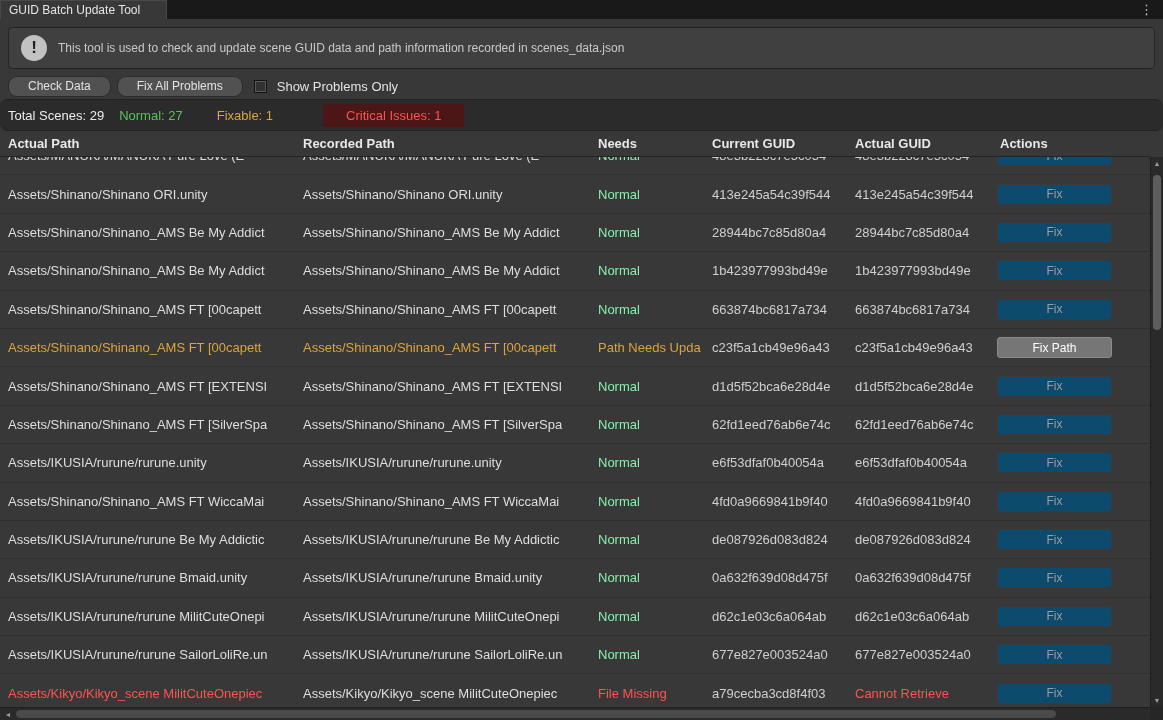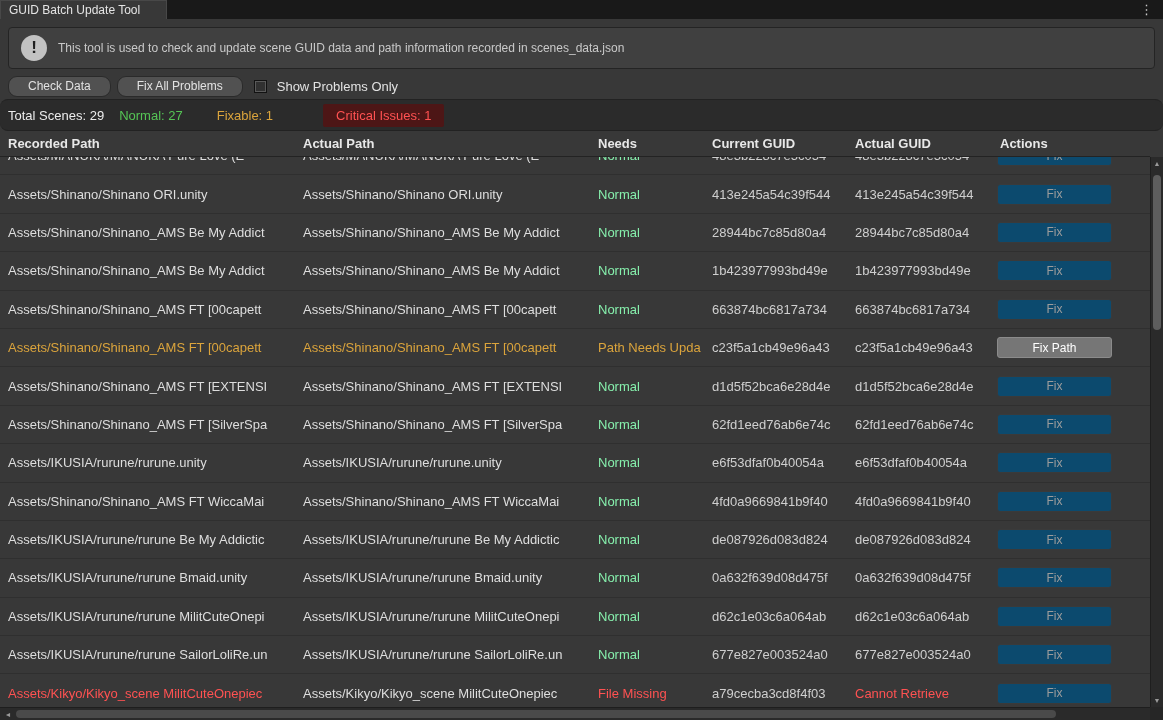--- a/index.html
+++ b/index.html
@@ -47,21 +47,21 @@
   .cb-label { font-size: 13px; color: #e2e2e2; margin-left: 4px; }
 
   
   .summary {
     margin-top: 2px; background: #2b2b2b; border-top: 1px solid #222; border-bottom: 1px solid #222;
     height: 32px; display: flex; align-items: center; padding: 0 8px; font-size: 13px; border-radius: 8px;
   }
   .sum-total   { color: #ececec; }
   .sum-normal  { color: #55c555; margin-left: 15px; }
   .sum-fixable { color: #dba43c; margin-left: 34px; }
-  .sum-critical{ color: #ff5252; margin-left: 50px; background: #4d1616; padding: 4px 13px; border-radius: 2px; }
+  .sum-critical{ color: #ff5252; margin-left: 50px; background: #4d1616; padding: 4px 23px; border-radius: 2px; }
 
   
   .table { position: absolute; left: 0; right: 13px; top: 131px; bottom: 13px; overflow: hidden; }
   .trow { display: grid; grid-template-columns: 295px 295px 114px 143px 145px 1fr; align-items: center; }
   .thead {
     height: 26px; border-bottom: 1px solid #232323; background: #383838;
     font-weight: bold; color: #e8e8e8; font-size: 13px;
   }
   .cell { padding-left: 8px; white-space: nowrap; overflow: hidden; }
   .tbody { position: absolute; top: 26px; left: 0; right: 0; bottom: 0; overflow: hidden; }
@@ -122,22 +122,22 @@
 
   <div class="summary">
     <span class="sum-total">Total Scenes: 29</span>
     <span class="sum-normal">Normal: 27</span>
     <span class="sum-fixable">Fixable: 1</span>
     <span class="sum-critical">Critical Issues: 1</span>
   </div>
 
   <div class="table">
     <div class="trow thead">
+      <div class="cell">Actual Path</div>
       <div class="cell">Recorded Path</div>
-      <div class="cell">Actual Path</div>
       <div class="cell">Needs</div>
       <div class="cell">Current GUID</div>
       <div class="cell">Actual GUID</div>
       <div class="cell">Actions</div>
     </div>
     <div class="tbody">
       <div class="rows" id="rows">
           <div class="trow row state-normal">
     <div class="cell cell-path cell-recorded">Assets/MANUKA/MANUKA  Pure Love  (E</div>
     <div class="cell cell-path cell-actual">Assets/MANUKA/MANUKA  Pure Love  (E</div>

